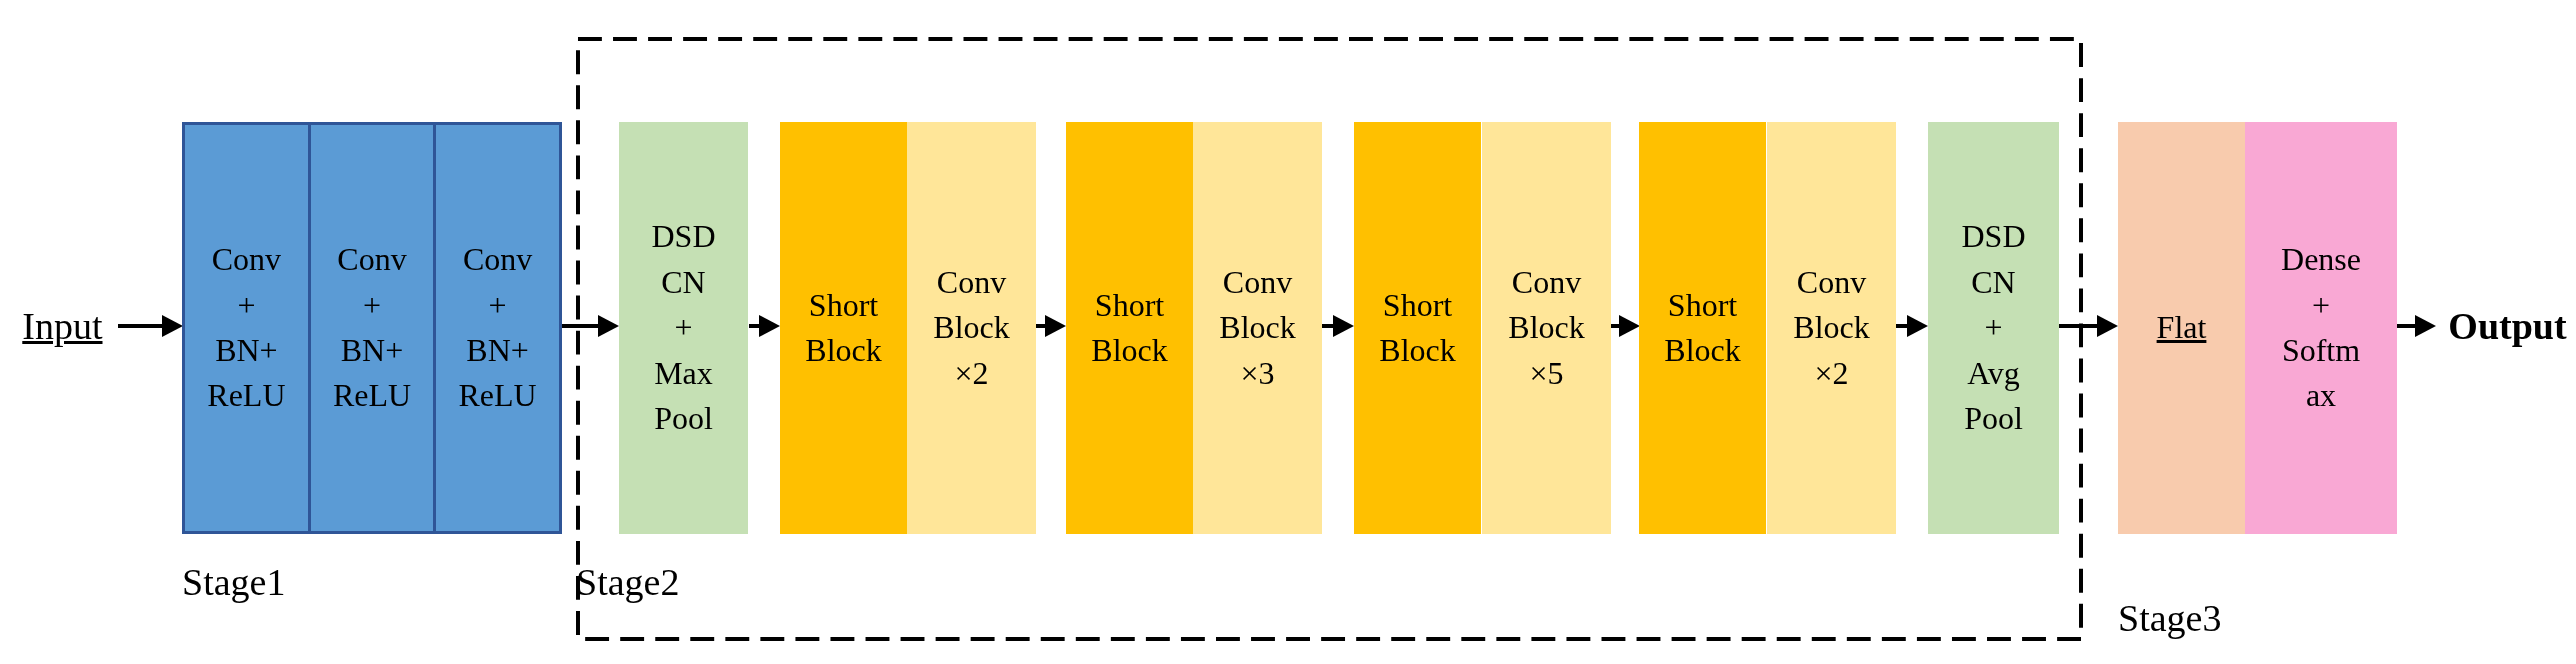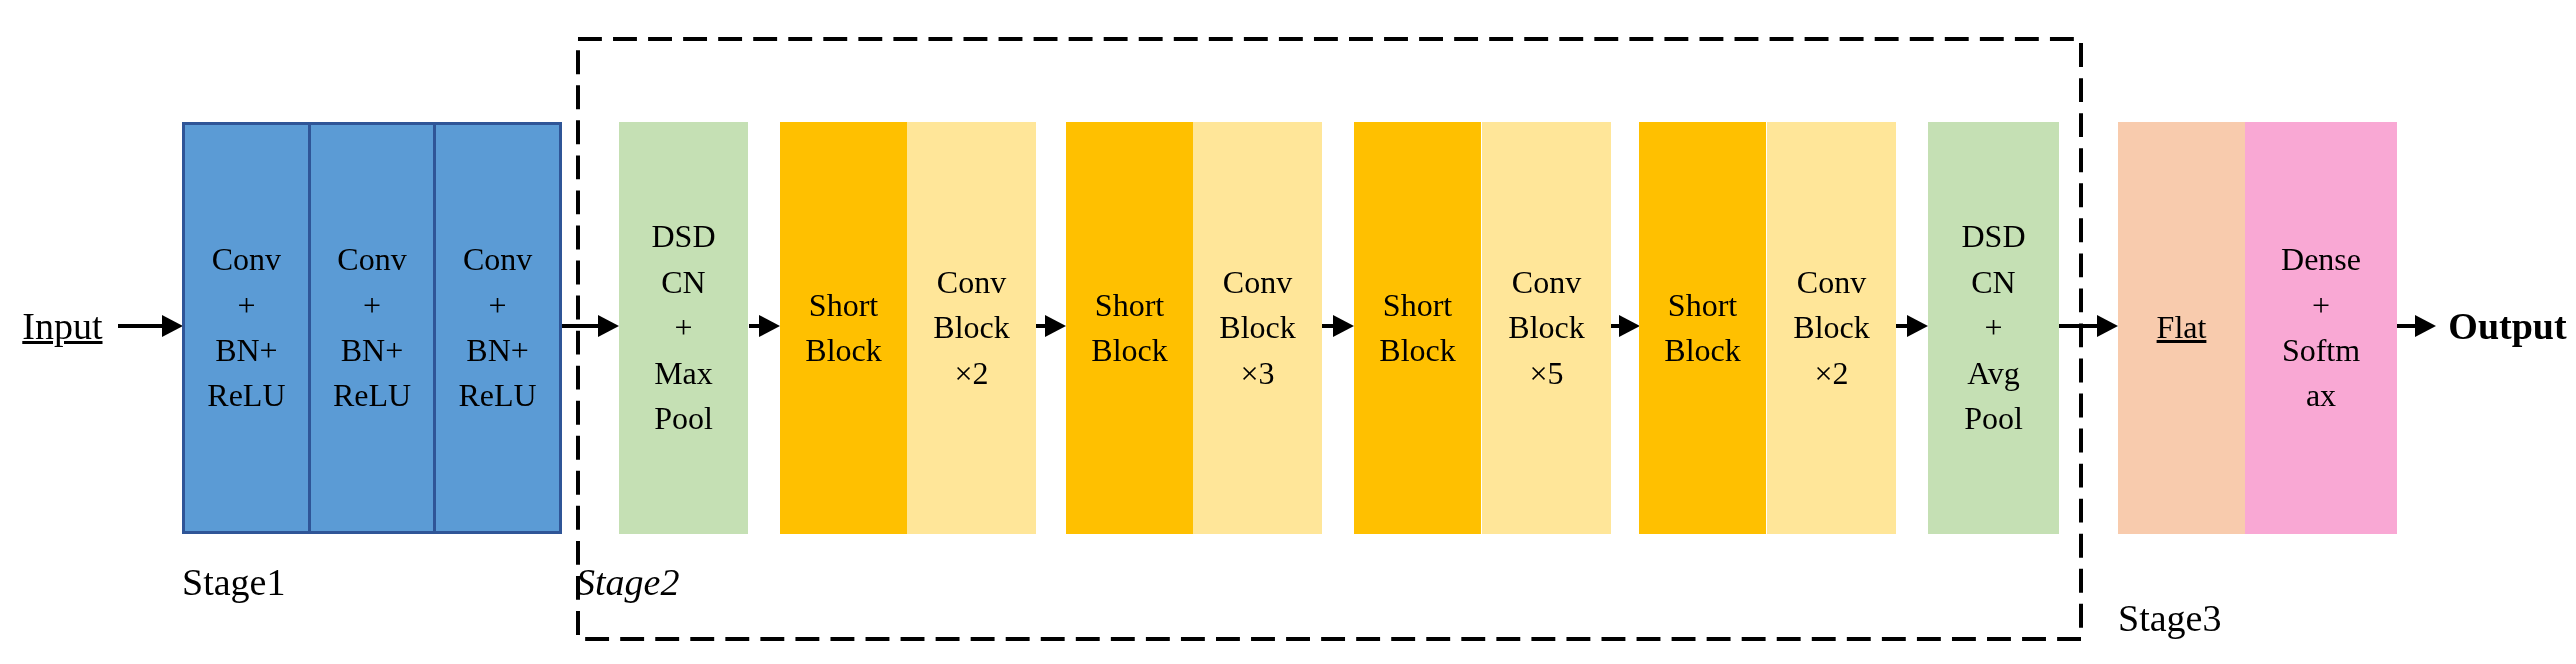--- a/index.html
+++ b/index.html
@@ -141,17 +141,17 @@
 
   <div class="block" style="left: 1639px; width: 127px; background-color: rgb(255, 192, 0);">Short<br>Block</div>
   <div class="block" style="left: 1767px; width: 129px; background-color: rgb(255, 230, 153);">Conv<br>Block<br>×2</div>
 
   <div class="block" style="left: 1928px; width: 131px; background-color: rgb(197, 224, 180);">DSD<br>CN<br>+<br>Avg<br>Pool</div>
 
   <div class="block" style="left: 2118px; width: 127px; background-color: rgb(248, 203, 173); text-decoration: underline;">Flat</div>
   <div class="block" style="left: 2245px; width: 152px; background-color: #f9a8d4;">Dense<br>+<br>Softm<br>ax</div>
 
   <div class="stage-label" style="left:182px; width:380px;">Stage1</div>
-  <div class="stage-label" style="left:576px; width:1507px;font-style:italic;">Stage2</div>
+  <div class="stage-label" style="left:576px; width:1507px;">Stage2</div>
   <div class="stage-label" style="left:2118px; width:255px;margin-top:36px;">Stage3</div>
 
 </div>
 
 
 </body></html>

